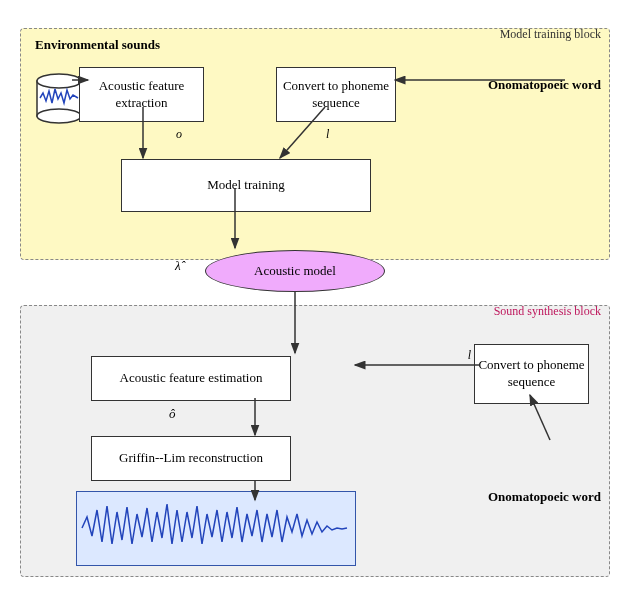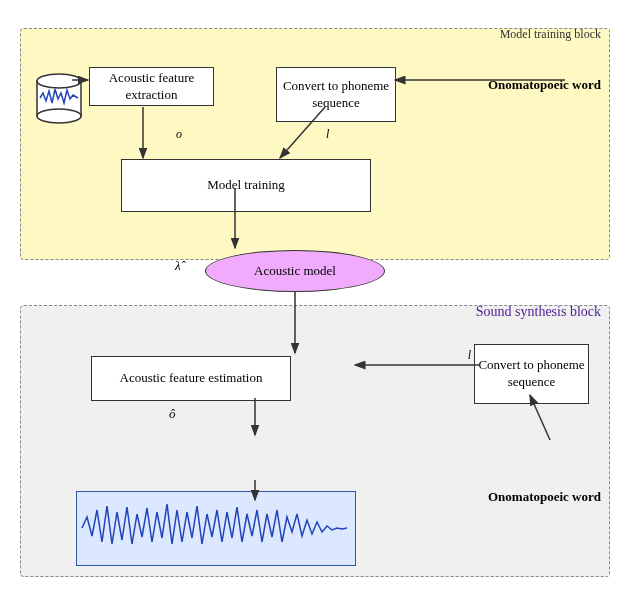--- a/index.html
+++ b/index.html
@@ -59,41 +59,41 @@
       height: 272px;
       border: 1.5px dashed #888;
       border-radius: 4px;
       background: #f0f0f0;
     }
 
     .block-label-ss {
       position: absolute;
       top: -2px;
       right: 8px;
-      font-size: 14px;
-      color: #4c1d95;
+      font-size: 12px;
+      color: #be185d;
     }
 
     
     .box {
       position: absolute;
       background: #fff;
       border: 1.5px solid #333;
       display: flex;
       align-items: center;
       justify-content: center;
       text-align: center;
       line-height: 1.3;
     }
 
     .box-feat-extract {
       top: 38px;
-      left: 68px;
+      left: 58px;
       width: 125px;
-      height: 39px;
+      height: 55px;
     }
 
     .box-convert-phoneme-top {
       top: 38px;
       left: 255px;
       width: 120px;
       height: 55px;
     }
 
     .box-model-training {
@@ -222,20 +222,21 @@
       font-style: italic;
     }
   </style>
 </head>
 <body>
 
 <div class="diagram-container">
 
   <div class="model-training-block">
     <span class="block-label-tr">Model training block</span>
+    <span class="env-sounds-label">Environmental sounds</span>
 
     <div class="cylinder">
       <svg width="48" height="55" viewBox="0 0 48 55">
 
         <rect x="2" y="10" width="44" height="35" fill="white" stroke="#333" stroke-width="1.5"></rect>
 
         <ellipse cx="24" cy="10" rx="22" ry="7" fill="white" stroke="#333" stroke-width="1.5"></ellipse>
 
         <ellipse cx="24" cy="45" rx="22" ry="7" fill="white" stroke="#333" stroke-width="1.5"></ellipse>
 
@@ -270,20 +271,23 @@
     <span class="block-label-ss">Sound synthesis block</span>
 
     <div class="box box-feat-estimation">
       <span>Acoustic feature estimation</span>
     </div>
 
     <div class="box box-convert-phoneme-bot">
       <span>Convert to phoneme sequence</span>
     </div>
 
+    <div class="box box-griffin-lim">
+      <span>Griffin--Lim reconstruction</span>
+    </div>
 
     <div class="box-synthesized">
       <svg width="278" height="73" viewBox="0 0 278 73">
         <rect width="278" height="73" fill="#dce8ff"></rect>
 
         <polyline points="5,36 10,25 15,44 20,18 25,50 30,14 35,52 40,20 45,48 50,15 55,52 60,22 65,45 70,16 75,50 80,20 85,46 90,12 95,52 100,18 105,50 110,20 115,46 120,14 125,52 130,22 135,45 140,18 145,50 150,20 155,46 160,15 165,50 170,22 175,44 180,18 185,50 190,22 195,45 200,18 205,50 210,25 215,40 220,22 225,44 230,28 235,42 240,30 245,40 250,34 255,38 260,36 265,37 270,36" fill="none" stroke="#2244bb" stroke-width="1.5"></polyline>
       </svg>
     </div>
 
     <span class="arrow-label" style="top:42px; right:138px;">l</span>

